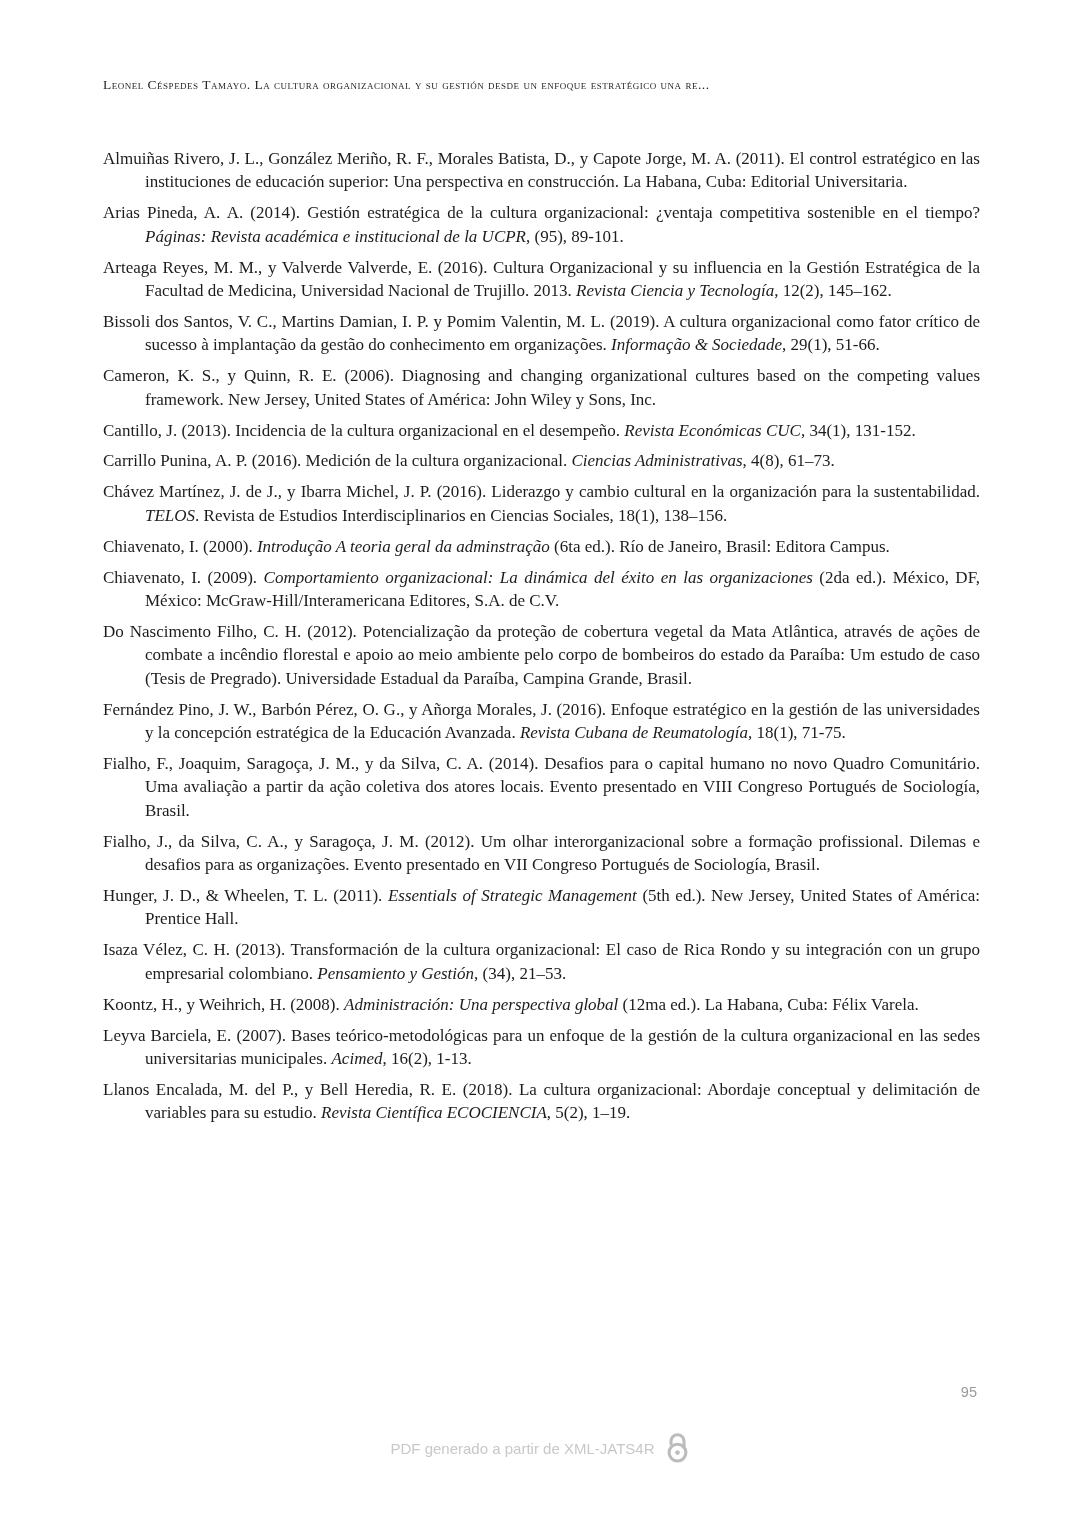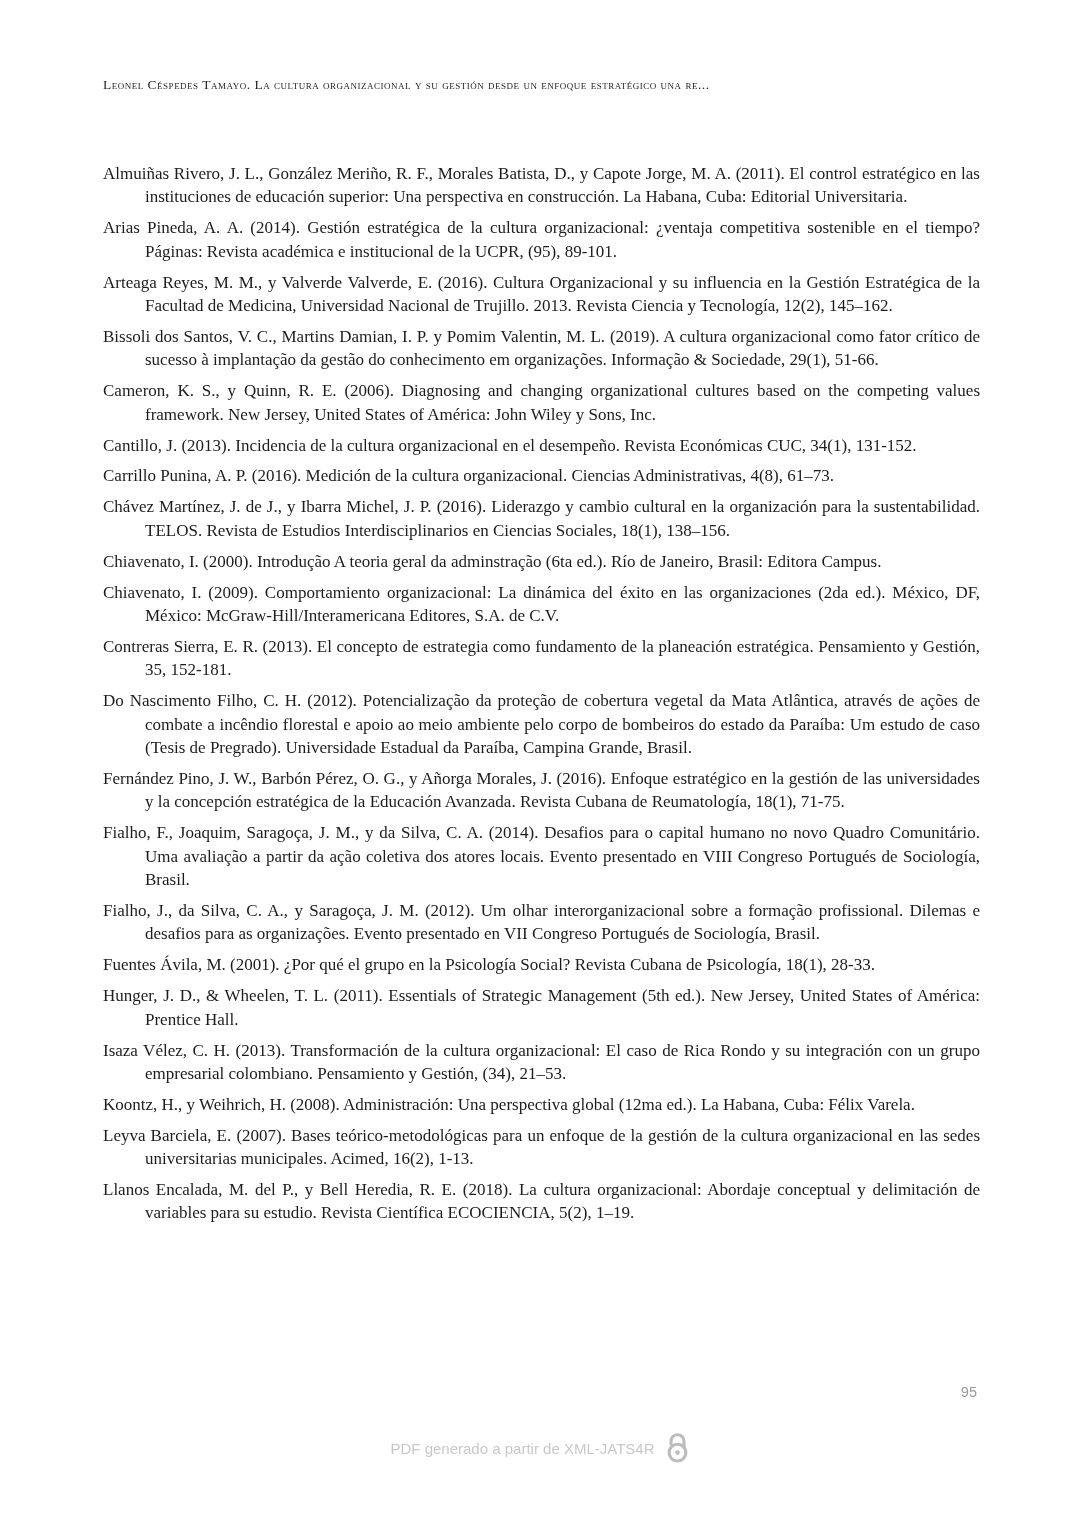--- a/index.html
+++ b/index.html
@@ -20,33 +20,33 @@
     width: 900px;
     font-size: 13.5px;
     letter-spacing: 0.5px;
     font-variant: small-caps;
     color: #262626;
     white-space: nowrap;
   }
   .refs {
     position: absolute;
     left: 103px;
-    top: 162px;
+    top: 147px;
     width: 877px;
   }
   .ref {
     margin: 0 0 7.5px 0;
     padding-left: 42px;
     text-indent: -42px;
     font-size: 17px;
     line-height: 23.4px;
     text-align: justify;
     color: #1c1c1c;
   }
-  .ref .em { }
+  .ref .em { font-style: italic; }
   .footer-note {
     position: absolute;
     left: 0;
     top: 1433px;
     width: 100%;
     display: flex;
     justify-content: center;
     align-items: center;
     gap: 10px;
     font-family: "Liberation Sans", "DejaVu Sans", sans-serif;
@@ -74,26 +74,24 @@
       <p class="ref"><span>Almuiñas Rivero, J. L., González Meriño, R. F., Morales Batista, D., y Capote Jorge, M. A. (2011). El control estratégico en las instituciones de educación superior: Una perspectiva en construcción. La Habana, Cuba: Editorial Universitaria.</span></p>
       <p class="ref"><span>Arias Pineda, A. A. (2014). Gestión estratégica de la cultura organizacional: ¿ventaja competitiva sostenible en el tiempo? </span><span class="em">Páginas: Revista académica e institucional de la UCPR</span><span>, (95), 89-101.</span></p>
       <p class="ref"><span>Arteaga Reyes, M. M., y Valverde Valverde, E. (2016). Cultura Organizacional y su influencia en la Gestión Estratégica de la Facultad de Medicina, Universidad Nacional de Trujillo. 2013. </span><span class="em">Revista Ciencia y Tecnología</span><span>, 12(2), 145–162.</span></p>
       <p class="ref"><span>Bissoli dos Santos, V. C., Martins Damian, I. P. y Pomim Valentin, M. L. (2019). A cultura organizacional como fator crítico de sucesso à implantação da gestão do conhecimento em organizações. </span><span class="em">Informação &amp; Sociedade</span><span>, 29(1), 51-66.</span></p>
       <p class="ref"><span>Cameron, K. S., y Quinn, R. E. (2006). Diagnosing and changing organizational cultures based on the competing values framework. New Jersey, United States of América: John Wiley y Sons, Inc.</span></p>
       <p class="ref"><span>Cantillo, J. (2013). Incidencia de la cultura organizacional en el desempeño. </span><span class="em">Revista Económicas CUC</span><span>, 34(1), 131-152.</span></p>
       <p class="ref"><span>Carrillo Punina, A. P. (2016). Medición de la cultura organizacional. </span><span class="em">Ciencias Administrativas</span><span>, 4(8), 61–73.</span></p>
       <p class="ref"><span>Chávez Martínez, J. de J., y Ibarra Michel, J. P. (2016). Liderazgo y cambio cultural en la organización para la sustentabilidad. </span><span class="em">TELOS</span><span>. Revista de Estudios Interdisciplinarios en Ciencias Sociales, 18(1), 138–156.</span></p>
       <p class="ref"><span>Chiavenato, I. (2000). </span><span class="em">Introdução A teoria geral da adminstração</span><span> (6ta ed.). Río de Janeiro, Brasil: Editora Campus.</span></p>
       <p class="ref"><span>Chiavenato, I. (2009). </span><span class="em">Comportamiento organizacional: La dinámica del éxito en las organizaciones</span><span> (2da ed.). México, DF, México: McGraw-Hill/Interamericana Editores, S.A. de C.V.</span></p>
-      <p class="ref"><span>Contreras Sierra, E. R. (2013). El concepto de estrategia como fundamento de la planeación estratégica. </span><span class="em">Pensamiento y Gestión</span><span>, 35, 152-181.</span></p>
       <p class="ref"><span>Do Nascimento Filho, C. H. (2012). Potencialização da proteção de cobertura vegetal da Mata Atlântica, através de ações de combate a incêndio florestal e apoio ao meio ambiente pelo corpo de bombeiros do estado da Paraíba: Um estudo de caso (Tesis de Pregrado). Universidade Estadual da Paraíba, Campina Grande, Brasil.</span></p>
       <p class="ref"><span>Fernández Pino, J. W., Barbón Pérez, O. G., y Añorga Morales, J. (2016). Enfoque estratégico en la gestión de las universidades y la concepción estratégica de la Educación Avanzada. </span><span class="em">Revista Cubana de Reumatología</span><span>, 18(1), 71-75.</span></p>
       <p class="ref"><span>Fialho, F., Joaquim, Saragoça, J. M., y da Silva, C. A. (2014). Desafios para o capital humano no novo Quadro Comunitário. Uma avaliação a partir da ação coletiva dos atores locais. Evento presentado en VIII Congreso Portugués de Sociología, Brasil.</span></p>
       <p class="ref"><span>Fialho, J., da Silva, C. A., y Saragoça, J. M. (2012). Um olhar interorganizacional sobre a formação profissional. Dilemas e desafios para as organizações. Evento presentado en VII Congreso Portugués de Sociología, Brasil.</span></p>
-      <p class="ref"><span>Fuentes Ávila, M. (2001). ¿Por qué el grupo en la Psicología Social? </span><span class="em">Revista Cubana de Psicología</span><span>, 18(1), 28-33.</span></p>
       <p class="ref"><span>Hunger, J. D., &amp; Wheelen, T. L. (2011). </span><span class="em">Essentials of Strategic Management</span><span> (5th ed.). New Jersey, United States of América: Prentice Hall.</span></p>
       <p class="ref"><span>Isaza Vélez, C. H. (2013). Transformación de la cultura organizacional: El caso de Rica Rondo y su integración con un grupo empresarial colombiano. </span><span class="em">Pensamiento y Gestión</span><span>, (34), 21–53.</span></p>
       <p class="ref"><span>Koontz, H., y Weihrich, H. (2008). </span><span class="em">Administración: Una perspectiva global</span><span> (12ma ed.). La Habana, Cuba: Félix Varela.</span></p>
       <p class="ref"><span>Leyva Barciela, E. (2007). Bases teórico-metodológicas para un enfoque de la gestión de la cultura organizacional en las sedes universitarias municipales. </span><span class="em">Acimed</span><span>, 16(2), 1-13.</span></p>
       <p class="ref"><span>Llanos Encalada, M. del P., y Bell Heredia, R. E. (2018). La cultura organizacional: Abordaje conceptual y delimitación de variables para su estudio. </span><span class="em">Revista Científica ECOCIENCIA</span><span>, 5(2), 1–19.</span></p>
     </div>
 
   <div class="footer-note">
     <span>PDF generado a partir de XML-JATS4R</span>
     <svg class="oa-icon" width="25" height="32" viewBox="0 0 25 32">

